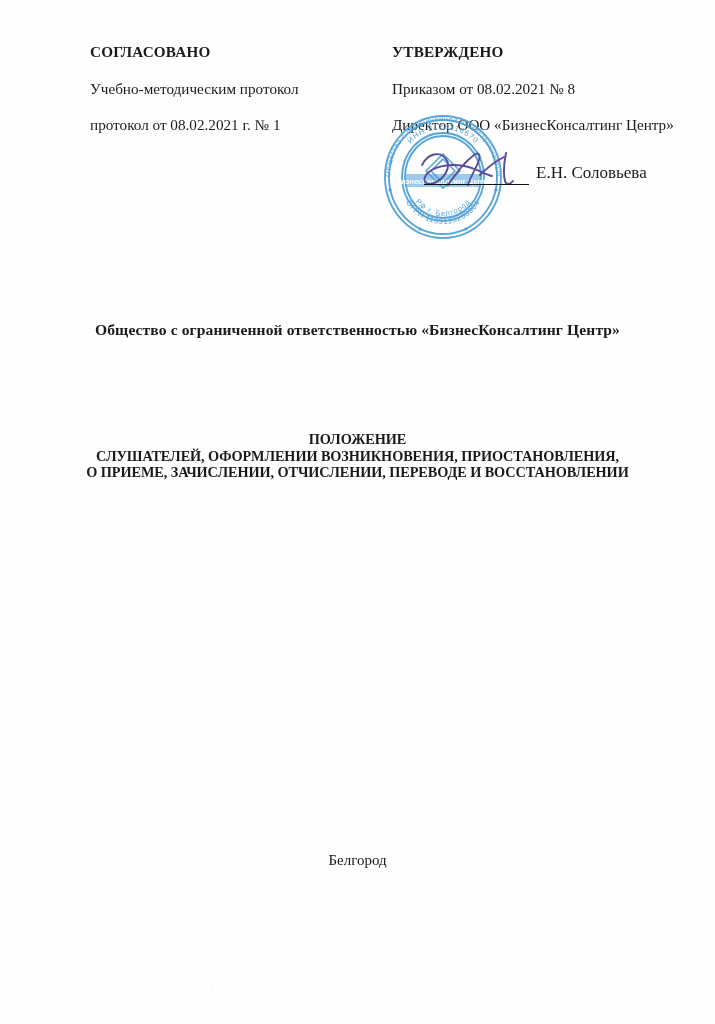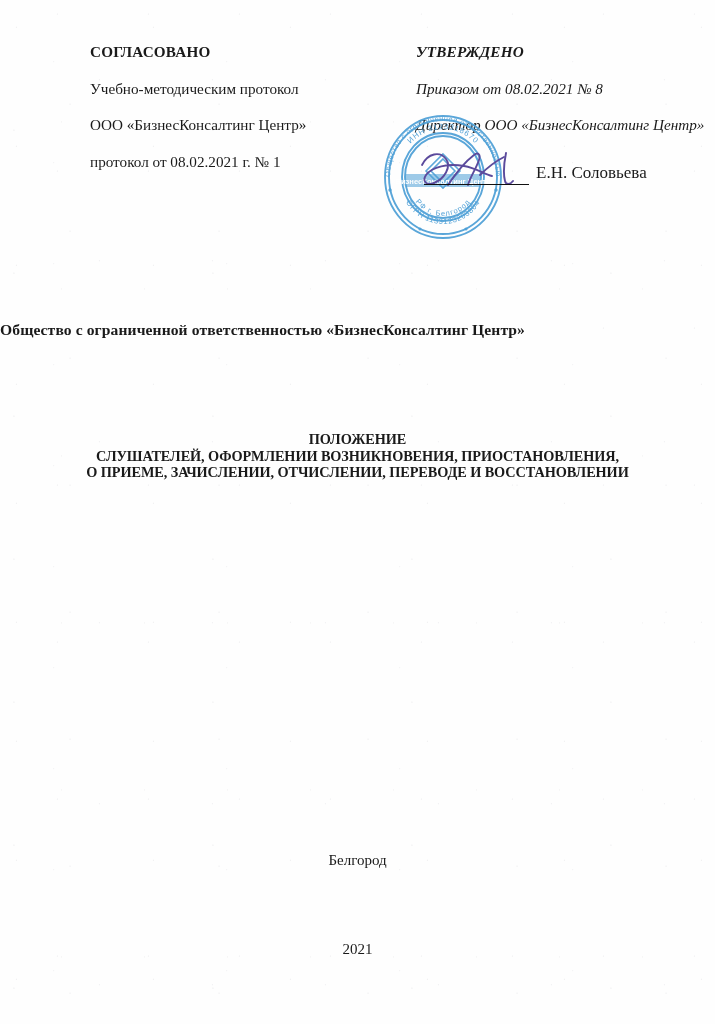--- a/index.html
+++ b/index.html
@@ -38,21 +38,21 @@
     background-size: 137px 119px, 91px 157px, 173px 101px, 113px 181px, 149px 127px, 199px 143px, 83px 167px;
   }
 
   
   .approval-col {
     position: absolute;
     font-size: 15.2px;
     line-height: 36.5px;
   }
   .approval-col.left  { left: 90px;  top: 34px; width: 270px; }
-  .approval-col.right { left: 416px; top: 34px; width: 290px; font-style: italic; }
+  .approval-col.right { left: 392px; top: 34px; width: 290px; }
 
   .approval-heading {
     font-weight: bold;
     letter-spacing: 0.2px;
     white-space: nowrap;
   }
   .approval-line { white-space: nowrap; }
   .approval-line.wrap { white-space: normal; }
 
   
@@ -92,20 +92,21 @@
     font-size: 17px;
     white-space: nowrap;
   }
 
   
   .org-line {
     position: absolute;
     left: 0;
     top: 321px;
     width: 715px;
+    text-align: center;
     font-size: 15.6px;
     font-weight: bold;
     letter-spacing: 0.1px;
   }
 
   
   .doc-title {
     position: absolute;
     left: 30px;
     top: 431px;
@@ -133,21 +134,20 @@
 </head>
 <body>
 
 <div class="page">
 
   <div class="scan-noise"></div>
 
   <div class="approval-col left">
     <div class="approval-heading">СОГЛАСОВАНО</div>
     <div class="approval-line">Учебно-методическим протокол</div>
-    <div class="approval-line">ООО «БизнесКонсалтинг Центр»</div>
     <div class="approval-line">протокол от 08.02.2021 г. № 1</div>
   </div>
 
   <div class="approval-col right">
     <div class="approval-heading">УТВЕРЖДЕНО</div>
     <div class="approval-line">Приказом от 08.02.2021 № 8</div>
     <div class="approval-line wrap">Директор ООО «БизнесКонсалтинг Центр»</div>
   </div>
 
   <div class="seal">
@@ -213,15 +213,14 @@
 
   <div class="org-line">Общество с ограниченной ответственностью «БизнесКонсалтинг Центр»</div>
 
   <div class="doc-title">
     <span class="kicker">ПОЛОЖЕНИЕ</span>
     <span class="subject">СЛУШАТЕЛЕЙ, ОФОРМЛЕНИИ ВОЗНИКНОВЕНИЯ, ПРИОСТАНОВЛЕНИЯ,</span>
     <span class="subject">О ПРИЕМЕ, ЗАЧИСЛЕНИИ, ОТЧИСЛЕНИИ, ПЕРЕВОДЕ И ВОССТАНОВЛЕНИИ</span>
   </div>
 
   <div class="footer city">Белгород</div>
-  <div class="footer year">2021</div>
 
 </div>
 
 </body></html>

